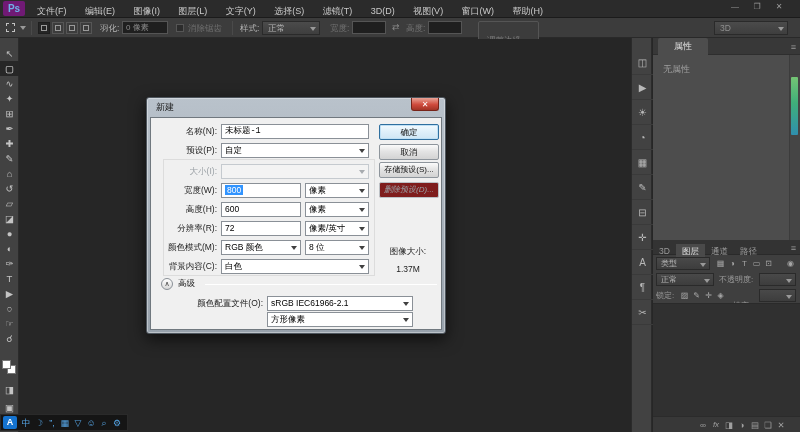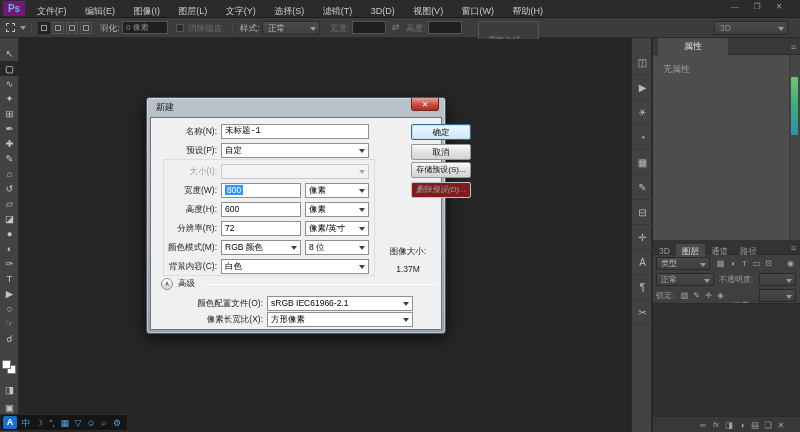--- a/index.html
+++ b/index.html
@@ -63,38 +63,38 @@
   .lbl.dis { color:#9aa0a5; }
   .fld { position:absolute; background:#fff; border:1px solid #8a9097; height:15px;
     font-size:8.5px; color:#000; line-height:13px; padding:0 3px; }
   .fld .caret { width:0; height:0; border-left:3px solid transparent; border-right:3px solid transparent;
     border-top:4px solid #404040; position:absolute; right:3px; top:5px; }
   .fld.dis { background:#f3f3f3; border-color:#c5cacf; }
   .fld.dis .caret { border-top-color:#a7abaf; }
   .sel-text { background:#3194ff; color:#fff; padding:0 2px; }
   .dbtn { position:absolute; left:228px; width:60px; height:16px; text-align:center; line-height:14px;
     font-size:8.5px; color:#111; border:1px solid #8e959c; border-radius:2px;
-    background:linear-gradient(#fbfbfb,#e4e4e4 45%,#d3d3d3);margin-left:32px; }
+    background:linear-gradient(#fbfbfb,#e4e4e4 45%,#d3d3d3); }
   .dbtn.focus { border-color:#2f6f9f; box-shadow:inset 0 0 0 1px #bfe0f5;
     background:linear-gradient(#f3fafe,#e0f0fa 45%,#cfe6f5); }
   .dbtn.dis { color:#9aa0a5; border-color:#bcc1c6; background:#7f1d1d;font-style:italic; }
   #groupbox { left:12px; top:41px; width:212px; height:117px; border:1px solid #dcdcdc; }
   #adv-toggle { left:10px; top:160px; width:12px; height:12px; border-radius:50%; border:1px solid #8a9097;
     background:linear-gradient(#fff,#d8d8d8); text-align:center; line-height:10px; font-size:7px; color:#333; }
   #adv-line { left:54px; top:166px; width:232px; height:1px; background:#cfcfcf; border-bottom:1px solid #fff; }
   .imgsize { position:absolute; left:224px; width:66px; text-align:center; font-size:8.5px; color:#1c1c1c; }
 
   
   #dock-strip { left:631px; top:38px; width:21px; height:394px; background:#424242;
     border-left:1px solid #2b2b2b; border-right:1px solid #2b2b2b; }
   .dock-ic { width:21px; height:25px; line-height:25px; text-align:center; font-size:10px; color:#b8b8b8;
     border-bottom:1px solid #3a3a3a; }
   #props { left:653px; top:38px; width:147px; height:202px; background:#4d4d4d; }
   #props-tabbar { left:0; top:0; width:147px; height:17px; background:#383838; border-bottom:1px solid #2e2e2e; }
-  .ptab { position:absolute; left:5px; top:0; height:17px; line-height:17px; padding:0 26px;
+  .ptab { position:absolute; left:5px; top:0; height:17px; line-height:17px; padding:0 16px;
     background:#4d4d4d; color:#e0e0e0; font-size:9px; border-radius:2px 2px 0 0; }
   .pmenu { position:absolute; right:4px; top:4px; font-size:9px; color:#9a9a9a; }
   #props-empty { left:10px; top:25px; font-size:9px; color:#9f9f9f; }
   #props-scroll { right:0; top:17px; width:11px; height:185px; background:#454545; border-left:1px solid #3c3c3c; }
   #color-strip { right:2px; top:22px; width:7px; height:58px; border-radius:1px;
     background:linear-gradient(180deg,#74c474 0%,#3fae7a 45%,#2f8fae 100%); }
 
   #layers { left:653px; top:240px; width:147px; height:192px; background:#3f3f3f; }
   #layers-tabbar { left:0; top:0; width:147px; height:15px; background:#333; border-bottom:1px solid #2a2a2a; }
   .ltab { display:inline-block; height:15px; line-height:15px; padding:0 6px; font-size:8.5px; color:#9a9a9a; }
@@ -242,21 +242,20 @@
     <span class="lbl" style="left:0; top:141px;">背景内容(C):</span>
     <span class="fld" style="left:70px; top:141px; width:148px;"><span>白色</span><span class="caret"></span></span>
 
     <span id="adv-toggle" class="abs">∧</span>
     <span class="abs" style="left:27px; top:160px; font-size:8.5px; color:#1c1c1c;">高级</span>
     <span id="adv-line" class="abs"></span>
 
     <span class="lbl wide" style="left:0; top:178px;">颜色配置文件(O):</span>
     <span class="fld" style="left:116px; top:178px; width:146px;"><span>sRGB IEC61966-2.1</span><span class="caret"></span></span>
 
-    <span class="lbl wide" style="left:0; top:194px;">像素长宽比(X):</span>
     <span class="fld" style="left:116px; top:194px; width:146px;"><span>方形像素</span><span class="caret"></span></span>
 
     <span class="dbtn focus" style="top:6px;">确定</span>
     <span class="dbtn" style="top:26px;">取消</span>
     <span class="dbtn" style="top:44px; font-size:8px;">存储预设(S)...</span>
     <span class="dbtn dis" style="top:64px; font-size:8px;">删除预设(D)...</span>
 
     <span class="imgsize" style="top:128px;">图像大小:</span>
     <span class="imgsize" style="top:146px;">1.37M</span>
   </div>

